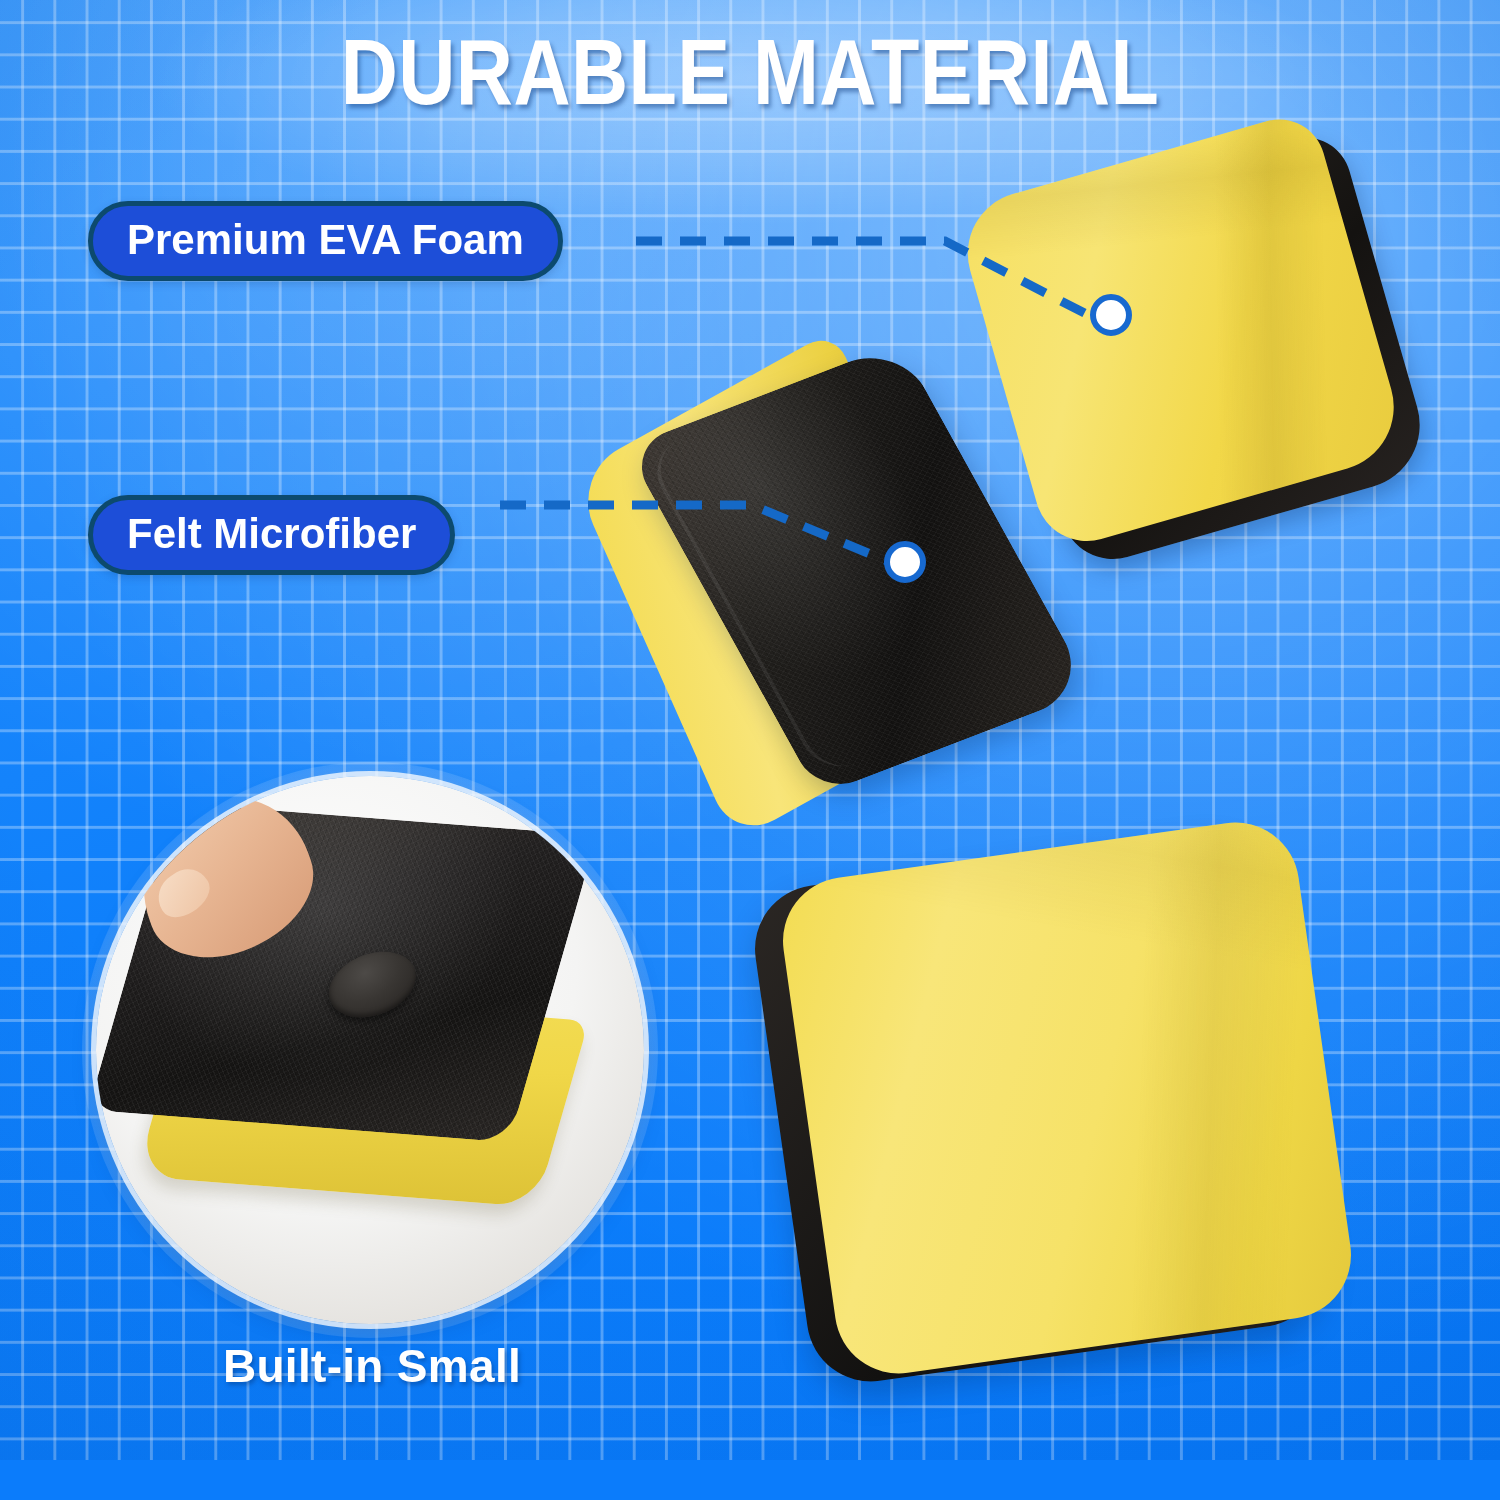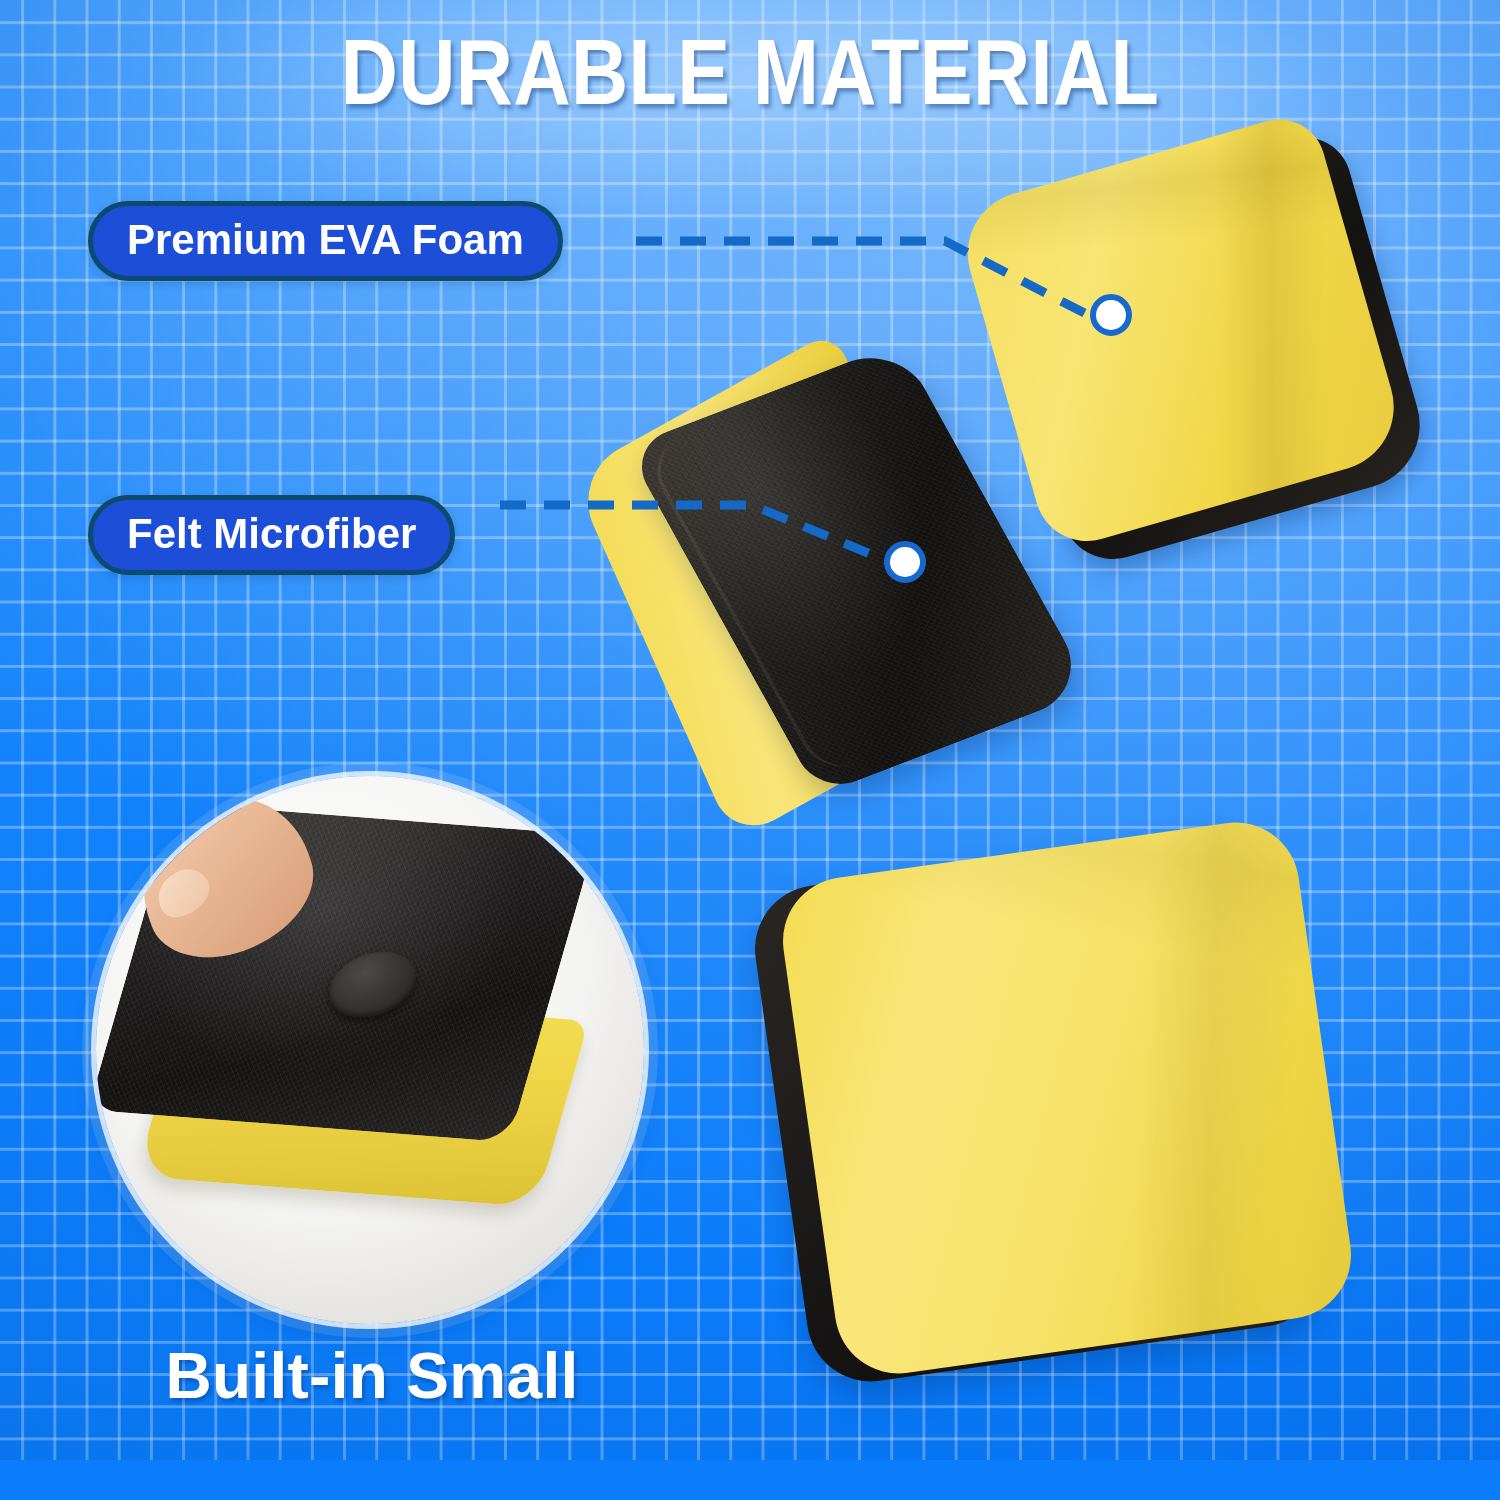--- a/index.html
+++ b/index.html
@@ -295,21 +295,21 @@
   }
 
   
   #magnet-caption {
     position: absolute;
     left: 78px;
     top: 1340px;
     width: 588px;
     text-align: center;
     color: #ffffff;
-    font-size: 64px;
+    font-size: 46px;
     line-height: 1.14;
     font-weight: 700;
     letter-spacing: 0.3px;
     text-shadow: 2px 3px 4px rgba(0, 44, 110, 0.40);
   }
 </style>
 </head>
 <body>
 
 <div id="stage">

